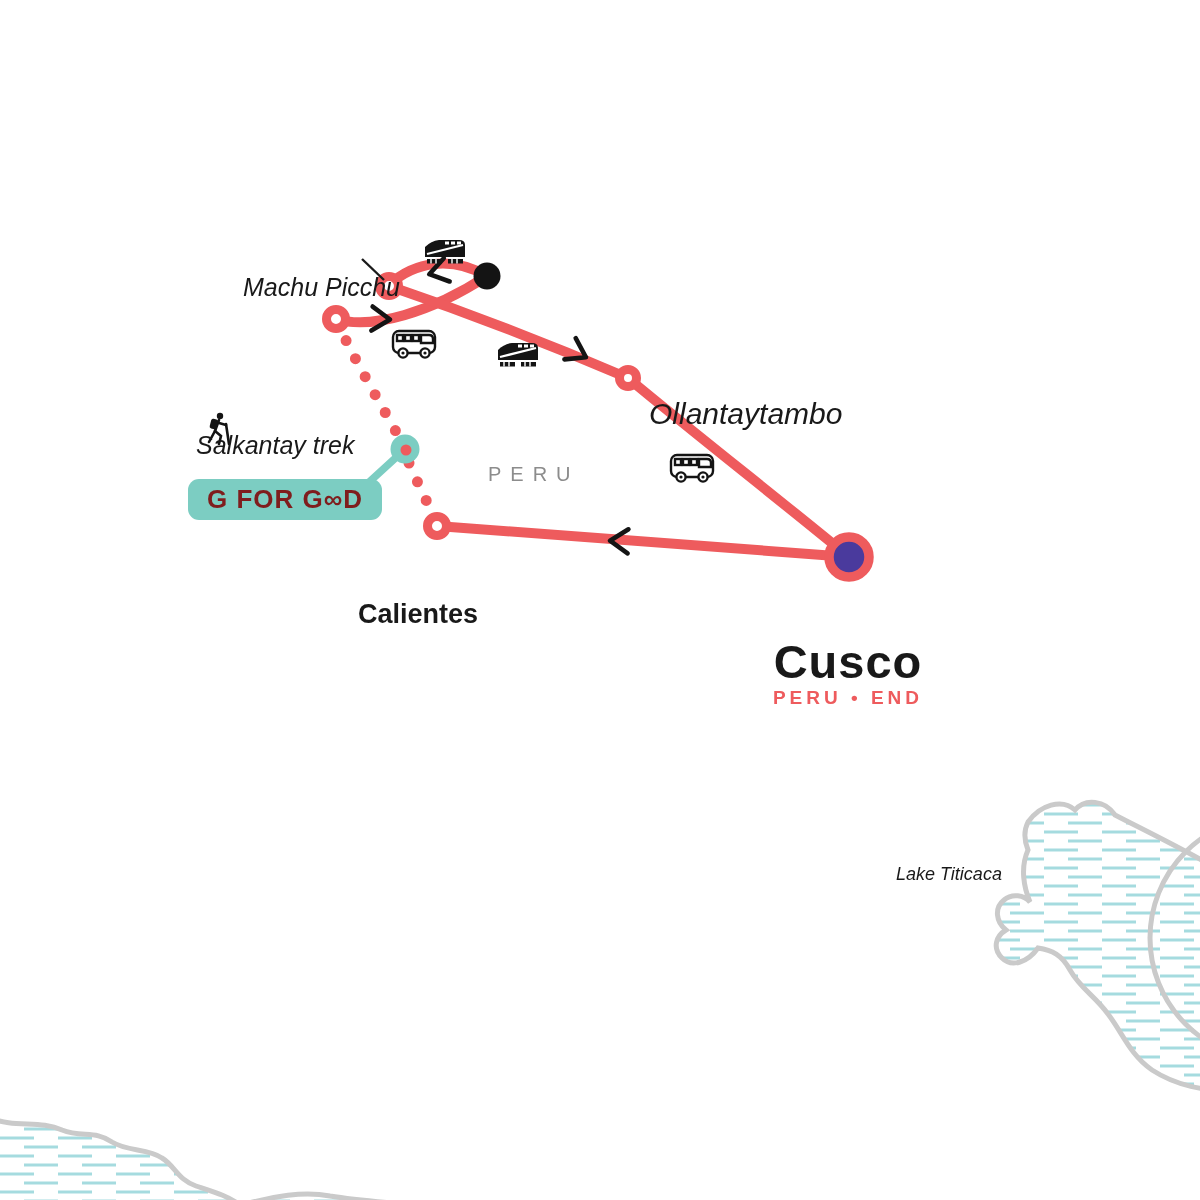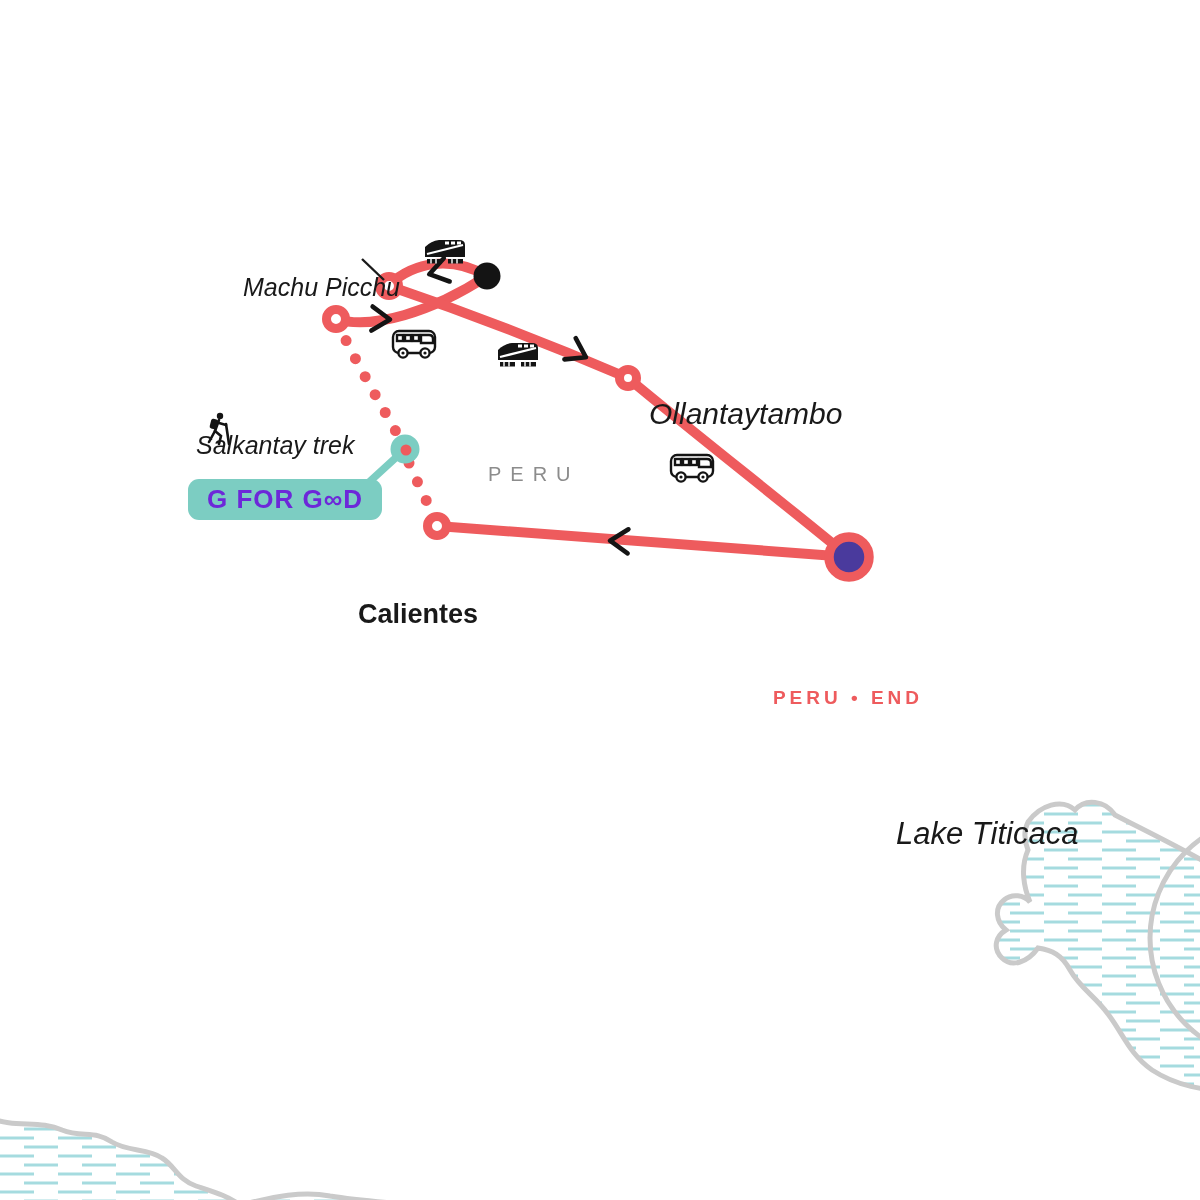--- a/index.html
+++ b/index.html
@@ -14,24 +14,24 @@
   .lbl-italic{font-style:italic;font-size:25px;}
   .lbl-bold{font-weight:700;font-size:27px;}
   .lbl-machu{left:243px;top:227px;}
   .lbl-aguas{left:513px;top:259px;}
   .lbl-ollanta{left:649px;top:351px;font-size:30px;}
   .lbl-salkantay{left:196px;top:385px;}
   .lbl-soraypampa{left:358px;top:553px;}
   .lbl-cusco{left:748px;top:588px;width:200px;text-align:center;font-weight:700;font-size:47px;letter-spacing:1px;}
   .lbl-startend{left:748px;top:641px;width:200px;text-align:center;font-weight:700;font-size:19px;letter-spacing:4px;color:var(--route-red);}
   .lbl-peru{left:488px;top:417px;font-size:20px;letter-spacing:9px;color:var(--country-gray);}
-  .lbl-lake{left:896px;top:770px;font-size:31px;}
+  .lbl-lake{left:896px;top:818px;font-size:18px;}
   .badge{
     position:absolute;left:188px;top:479px;width:194px;height:41px;border-radius:11px;
-    background:var(--badge-teal);color:#6d28d9;font-weight:700;font-size:26px;letter-spacing:1px;
+    background:var(--badge-teal);color:#7f1d1d;font-weight:700;font-size:26px;letter-spacing:1px;
     display:flex;align-items:center;justify-content:center;
   }
   
   .route{fill:none;stroke:var(--route-red);stroke-width:10;stroke-linecap:round;}
   .trek-dots{fill:none;stroke:var(--route-red);stroke-width:11;stroke-linecap:round;stroke-dasharray:0 20.5;}
   .node-ring{fill:#fff;stroke:var(--route-red);stroke-width:9;}
   .arrow{fill:none;stroke:#141414;stroke-width:4.6;stroke-linecap:round;stroke-linejoin:round;}
   .coastline{fill:url(#hatch);stroke:var(--coast-gray);stroke-width:5;}
   .lakebody{fill:url(#hatch);stroke:var(--coast-gray);stroke-width:5;}
   .lakearc{fill:none;stroke:var(--coast-gray);stroke-width:5;}
@@ -159,20 +159,21 @@
       <path d="M-2,1 L4,6 L2,14"></path>
       <path d="M2,-7 L9,-5"></path>
       <path d="M9,-6 L12,14"></path>
     </g>
   </svg>
 
   <div class="label lbl-italic lbl-machu">Machu Picchu</div>
   <div class="label lbl-italic lbl-ollanta">Ollantaytambo</div>
   <div class="label lbl-italic lbl-salkantay">Salkantay trek</div>
   <div class="label lbl-bold lbl-soraypampa">Calientes</div>
+  <div class="label lbl-cusco">Cusco</div>
   <div class="label lbl-startend">PERU • END</div>
   <div class="label lbl-peru">PERU</div>
   <div class="label lbl-italic lbl-lake">Lake Titicaca</div>
 
   <div class="badge">
     <span>G FOR G∞D</span>
   </div>
 
 </div>
 

